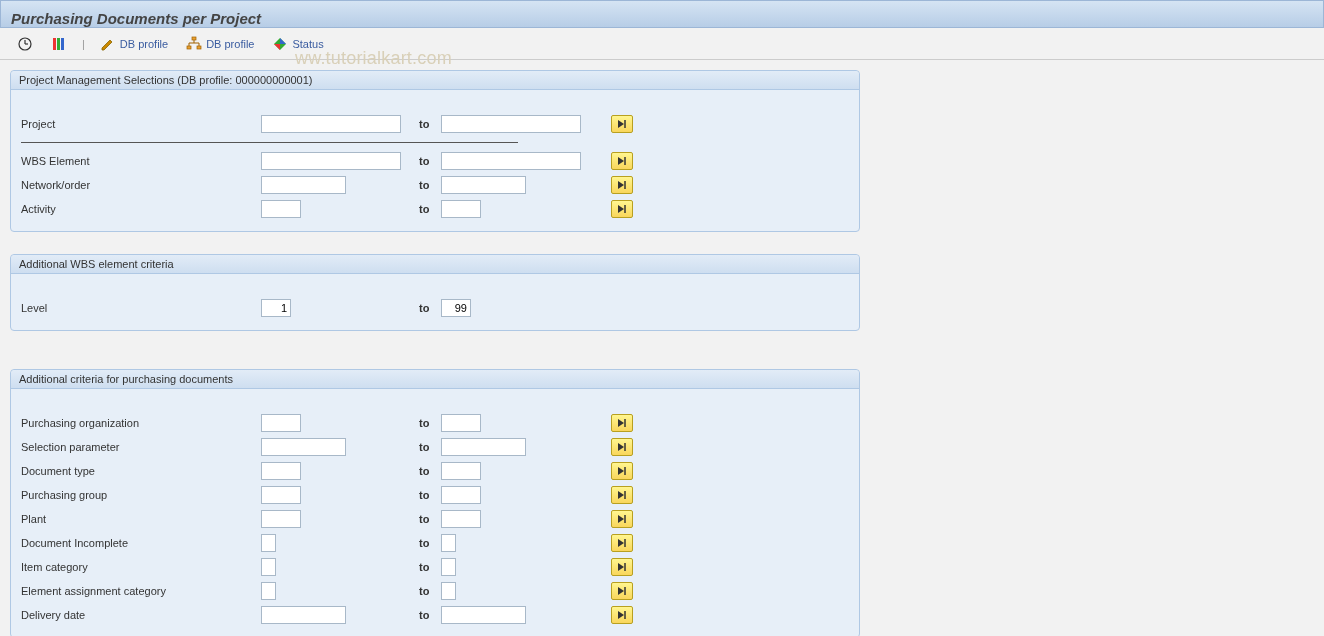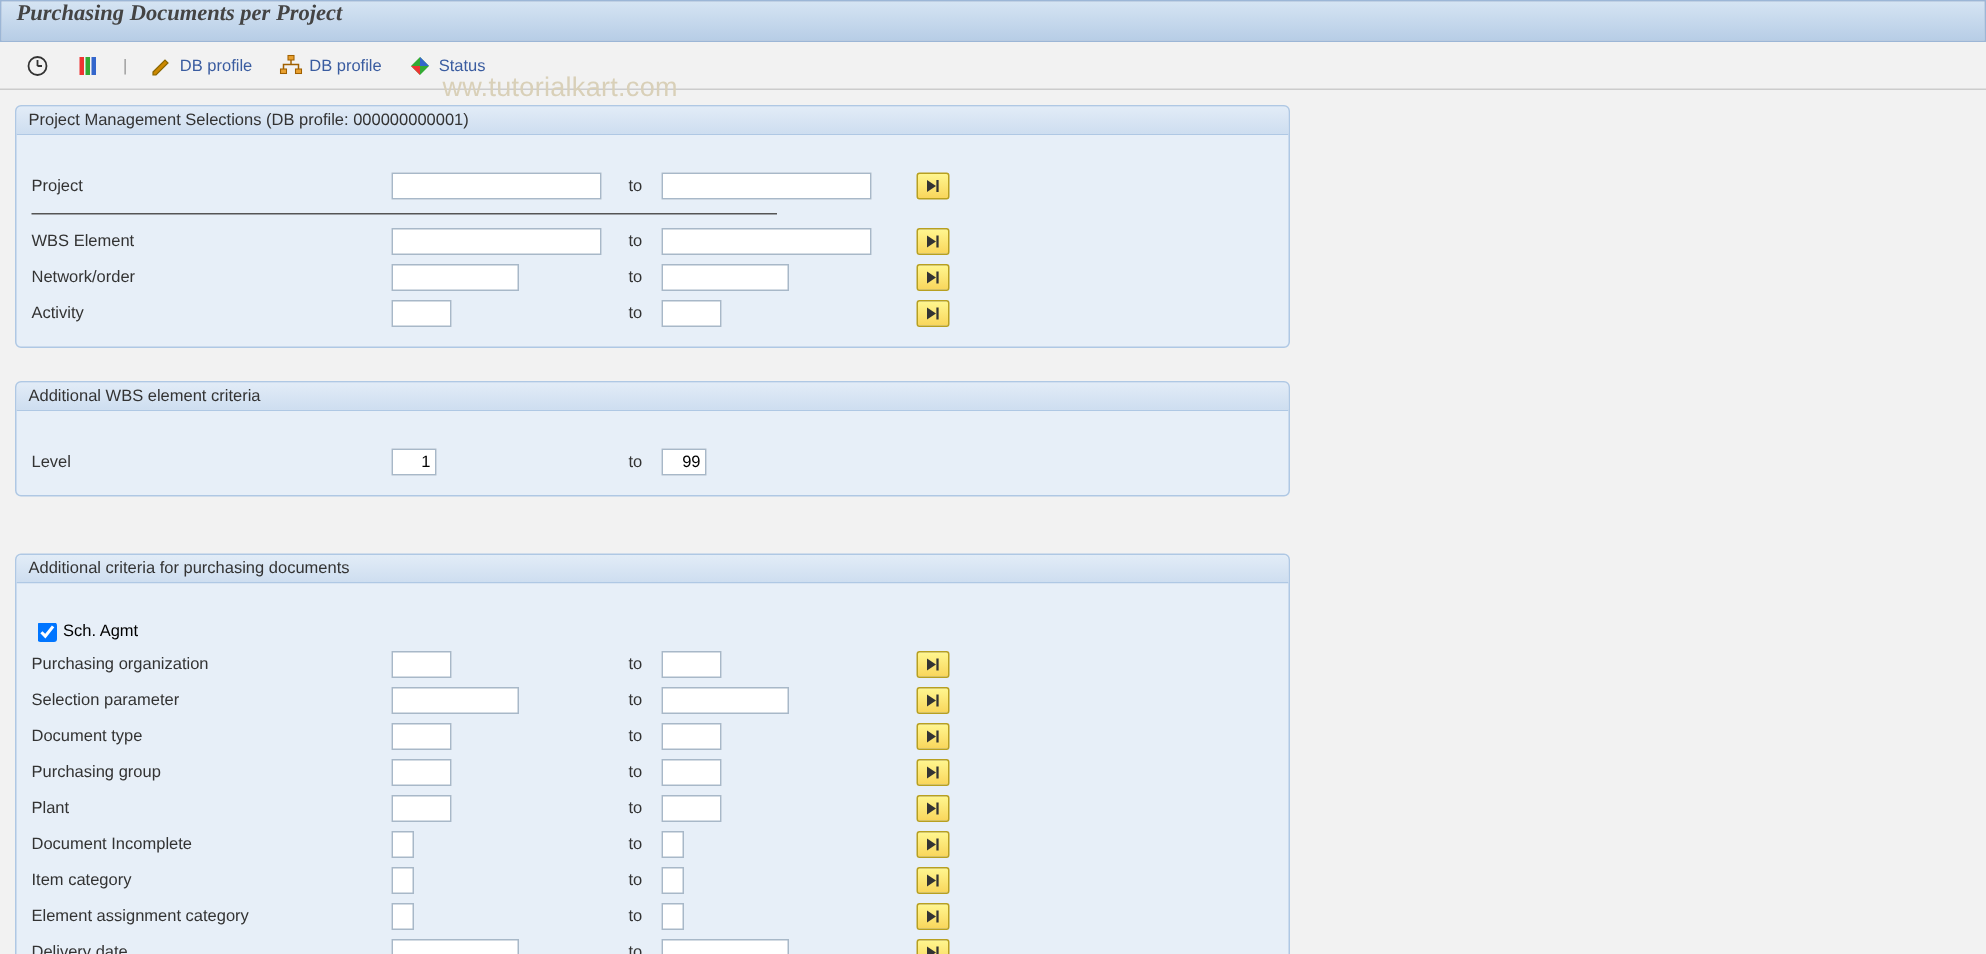--- a/index.html
+++ b/index.html
@@ -12,23 +12,22 @@
     width: 1324px;
     height: 636px;
     overflow: hidden;
     position: relative;
   }
   .title-bar {
     background: linear-gradient(#D5E4F3, #B7CDE6);
     border: 1px solid #9CB6D6;
     height: 28px;
     display: flex;
-    align-items: flex-start;
+    align-items: flex-end;
     padding-left: 10px;
-    font-family: Liberation Serif, serif;
   }
   .title-bar span {
     font-size: 15px;
     font-weight: bold;
     font-style: italic;
     color: #444;
   }
   .toolbar {
     height: 32px;
     display: flex;
@@ -90,21 +89,21 @@
     display: flex;
     align-items: center;
     height: 24px;
   }
   .row .label {
     width: 240px;
     padding-right: 8px;
     color: #333;
   }
   .row .from { width:150px; }
-  .row .to-label { width:30px; text-align:left; padding-left:8px; color:#333;}
+  .row .to-label { width:30px; text-align:left; padding-left:8px; color:#333;font-weight:bold;}
   .row .to { width:150px; }
   .row .gap { width:20px; }
   input.fld {
     height: 18px;
     border: 1px solid #A8B8C8;
     background: #fff;
     padding: 0 3px;
     font-size: 11px;
     vertical-align: middle;
   }
@@ -264,24 +263,20 @@
         <div class="to"><input class="fld w-lvl" value="99" style=""></div>
       </div>
     </div>
   </div>
 
   <div style="height:16px"></div>
 
   <div class="group">
     <div class="group-title">Additional criteria for purchasing documents</div>
     <div class="group-body">
-      <div class="checkbox-wrap">
-        <input type="checkbox" checked="" style="">
-        <span>Sch. Agmt</span>
-      </div>
 
       <div class="row">
         <div class="label">Purchasing organization</div>
         <div class="from"><input class="fld w-short" style=""></div>
         <div class="to-label">to</div>
         <div class="to"><input class="fld w-short" style=""></div>
         <div class="gap"></div>
         <div class="arrow-btn">
             <svg viewBox="0 0 12 12">
               <path d="M2 2 L8 6 L2 10 Z" fill="#333"></path>

